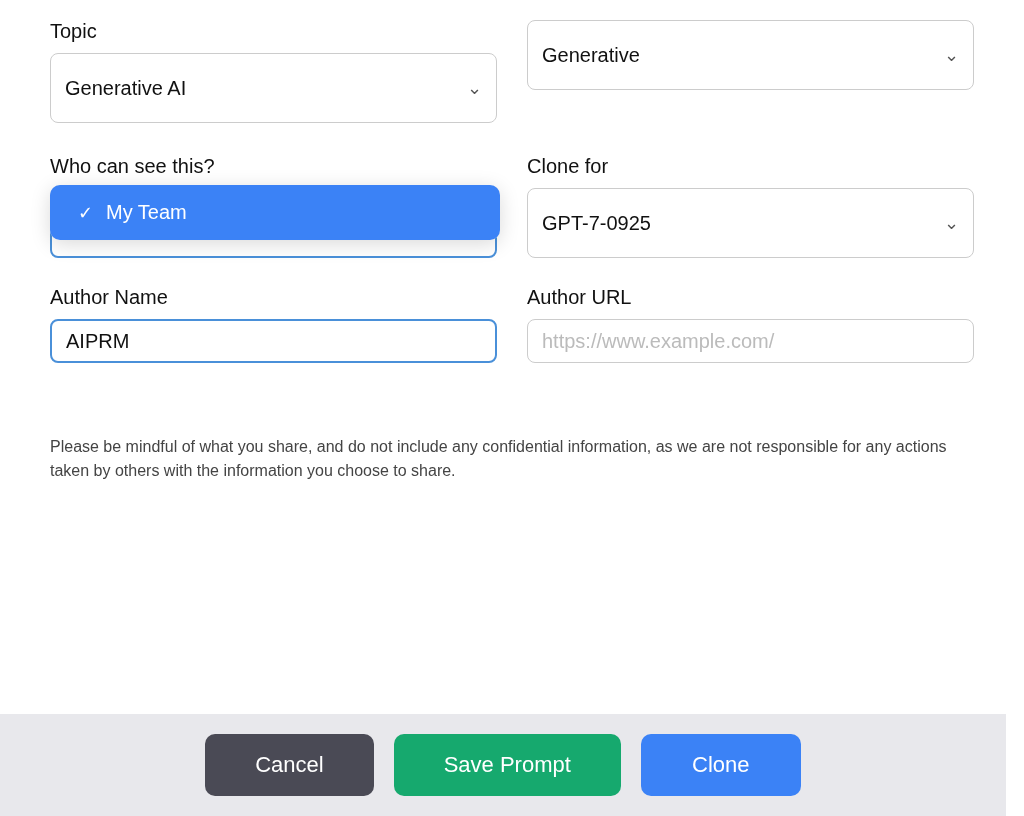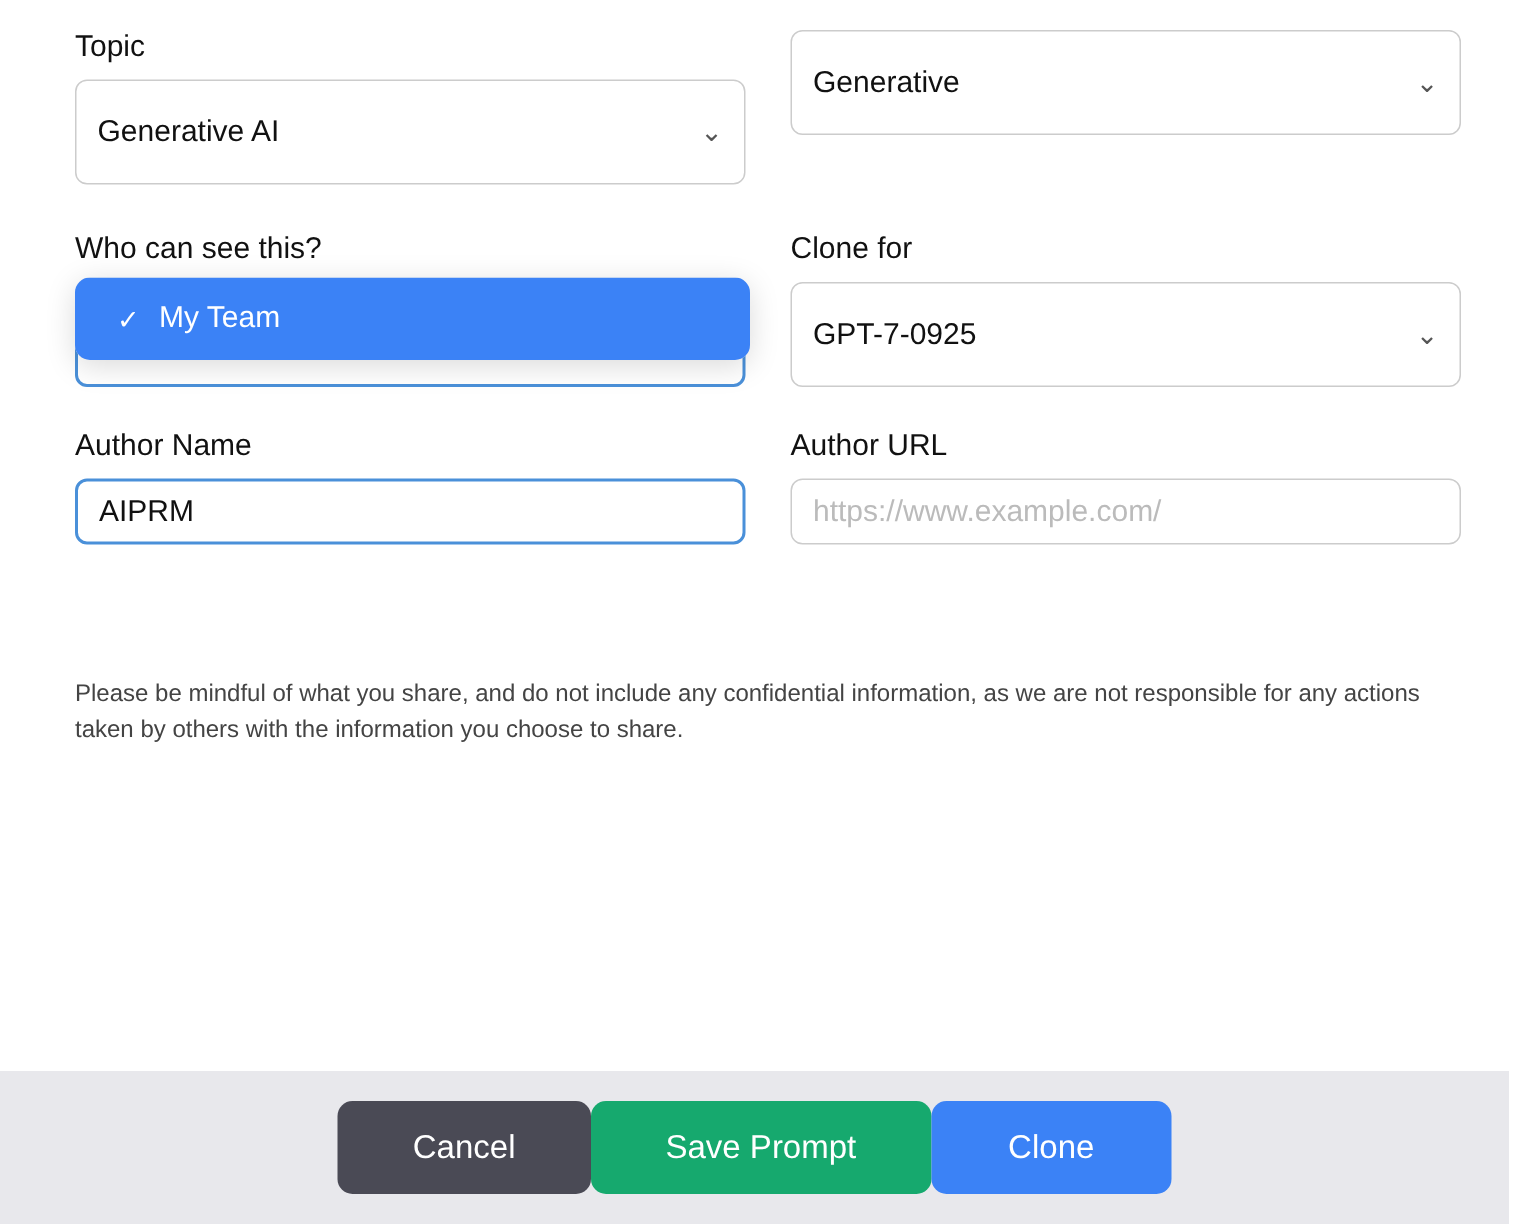--- a/index.html
+++ b/index.html
@@ -119,34 +119,35 @@
     }
 
     .text-input::placeholder {
       color: #bbb;
     }
 
     .notice-text {
       font-size: 16px;
       color: #444;
       line-height: 1.5;
-      margin-top: 26px;
+      margin-top: 10px;
       margin-bottom: 30px;
       padding: 0 50px;
     }
 
     .footer {
       position: absolute;
       bottom: 0;
       left: 0;
       right: 18px;
       background: #e8e8ec;
       padding: 20px 50px;
       display: flex;
       justify-content: center;
+      gap: 20px;
     }
 
     .btn {
       height: 62px;
       padding: 0 50px;
       border-radius: 10px;
       font-size: 22px;
       font-weight: 500;
       border: none;
       cursor: pointer;

